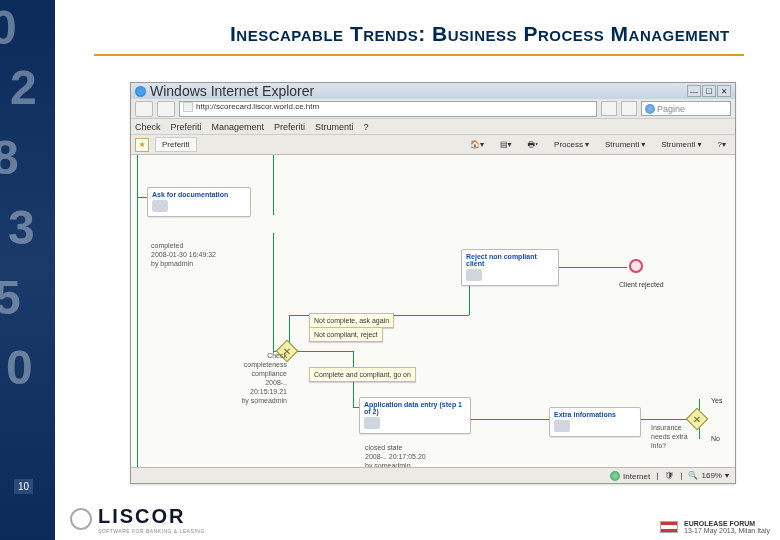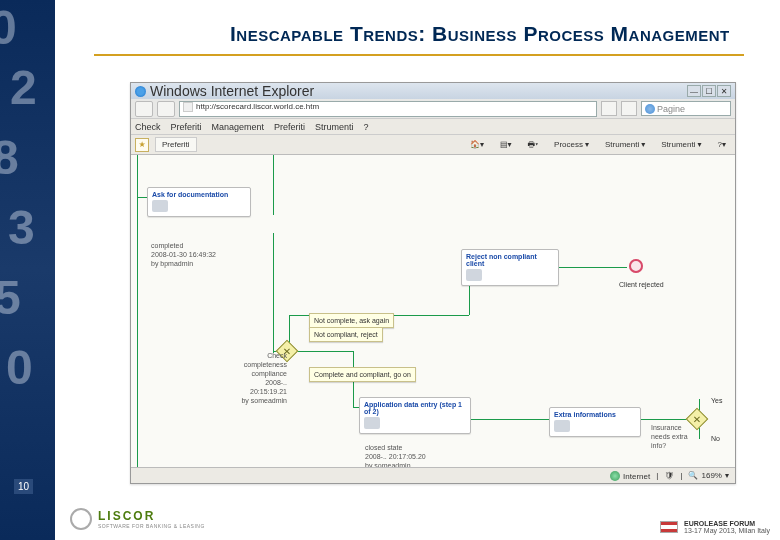--- a/index.html
+++ b/index.html
@@ -42,21 +42,21 @@
   .wf-end.fill { background:#f4c0cc; }
   .wf-label { position:absolute; font-size:7px; color:#333; white-space:nowrap; }
   .annot { position:absolute; font-size:7px; color:#555; line-height:1.3; }
   .statusbar { height:16px; background:#eceae4; border-top:1px solid #bbb; display:flex; align-items:center; padding:0 6px; font-size:8px; color:#333; gap:6px; }
   .statusbar .seg { display:flex; align-items:flex-end; gap:3px; }
   .statusbar .fill { flex:1; }
   .net-icon { width:10px; height:10px; background:radial-gradient(#8ae0a8,#3a9a5a); border-radius:50%; }
   .footer { position:absolute; left:70px; bottom:6px; right:10px; height:30px; display:flex; align-items:center; }
   .liscor { display:flex; align-items:center; gap:6px; }
   .liscor .logo { width:22px; height:22px; border:2px solid #aaa; border-radius:50%; }
-  .liscor .txt { font-size:12px; letter-spacing:2px; color:#4d7c0f; font-weight:bold; }
+  .liscor .txt { font-size:20px; letter-spacing:2px; color:#0f172a; font-weight:bold; }
   .liscor .sub { font-size:5px; color:#888; letter-spacing:.5px; }
   .forum { position:absolute; right:10px; bottom:6px; display:flex; align-items:center; gap:6px; font-size:7px; color:#555; }
   .forum .fl { width:18px; height:12px; background:linear-gradient(#c83a3a 33%,#fff 33% 66%,#c83a3a 66%); border:1px solid #aaa; }
 </style>
 </head>
 <body>
 
 <div class="sidebar-deco">
   <span style="top:0;left:-10px">0</span>
     <span style="top:60px;left:10px">2</span>

